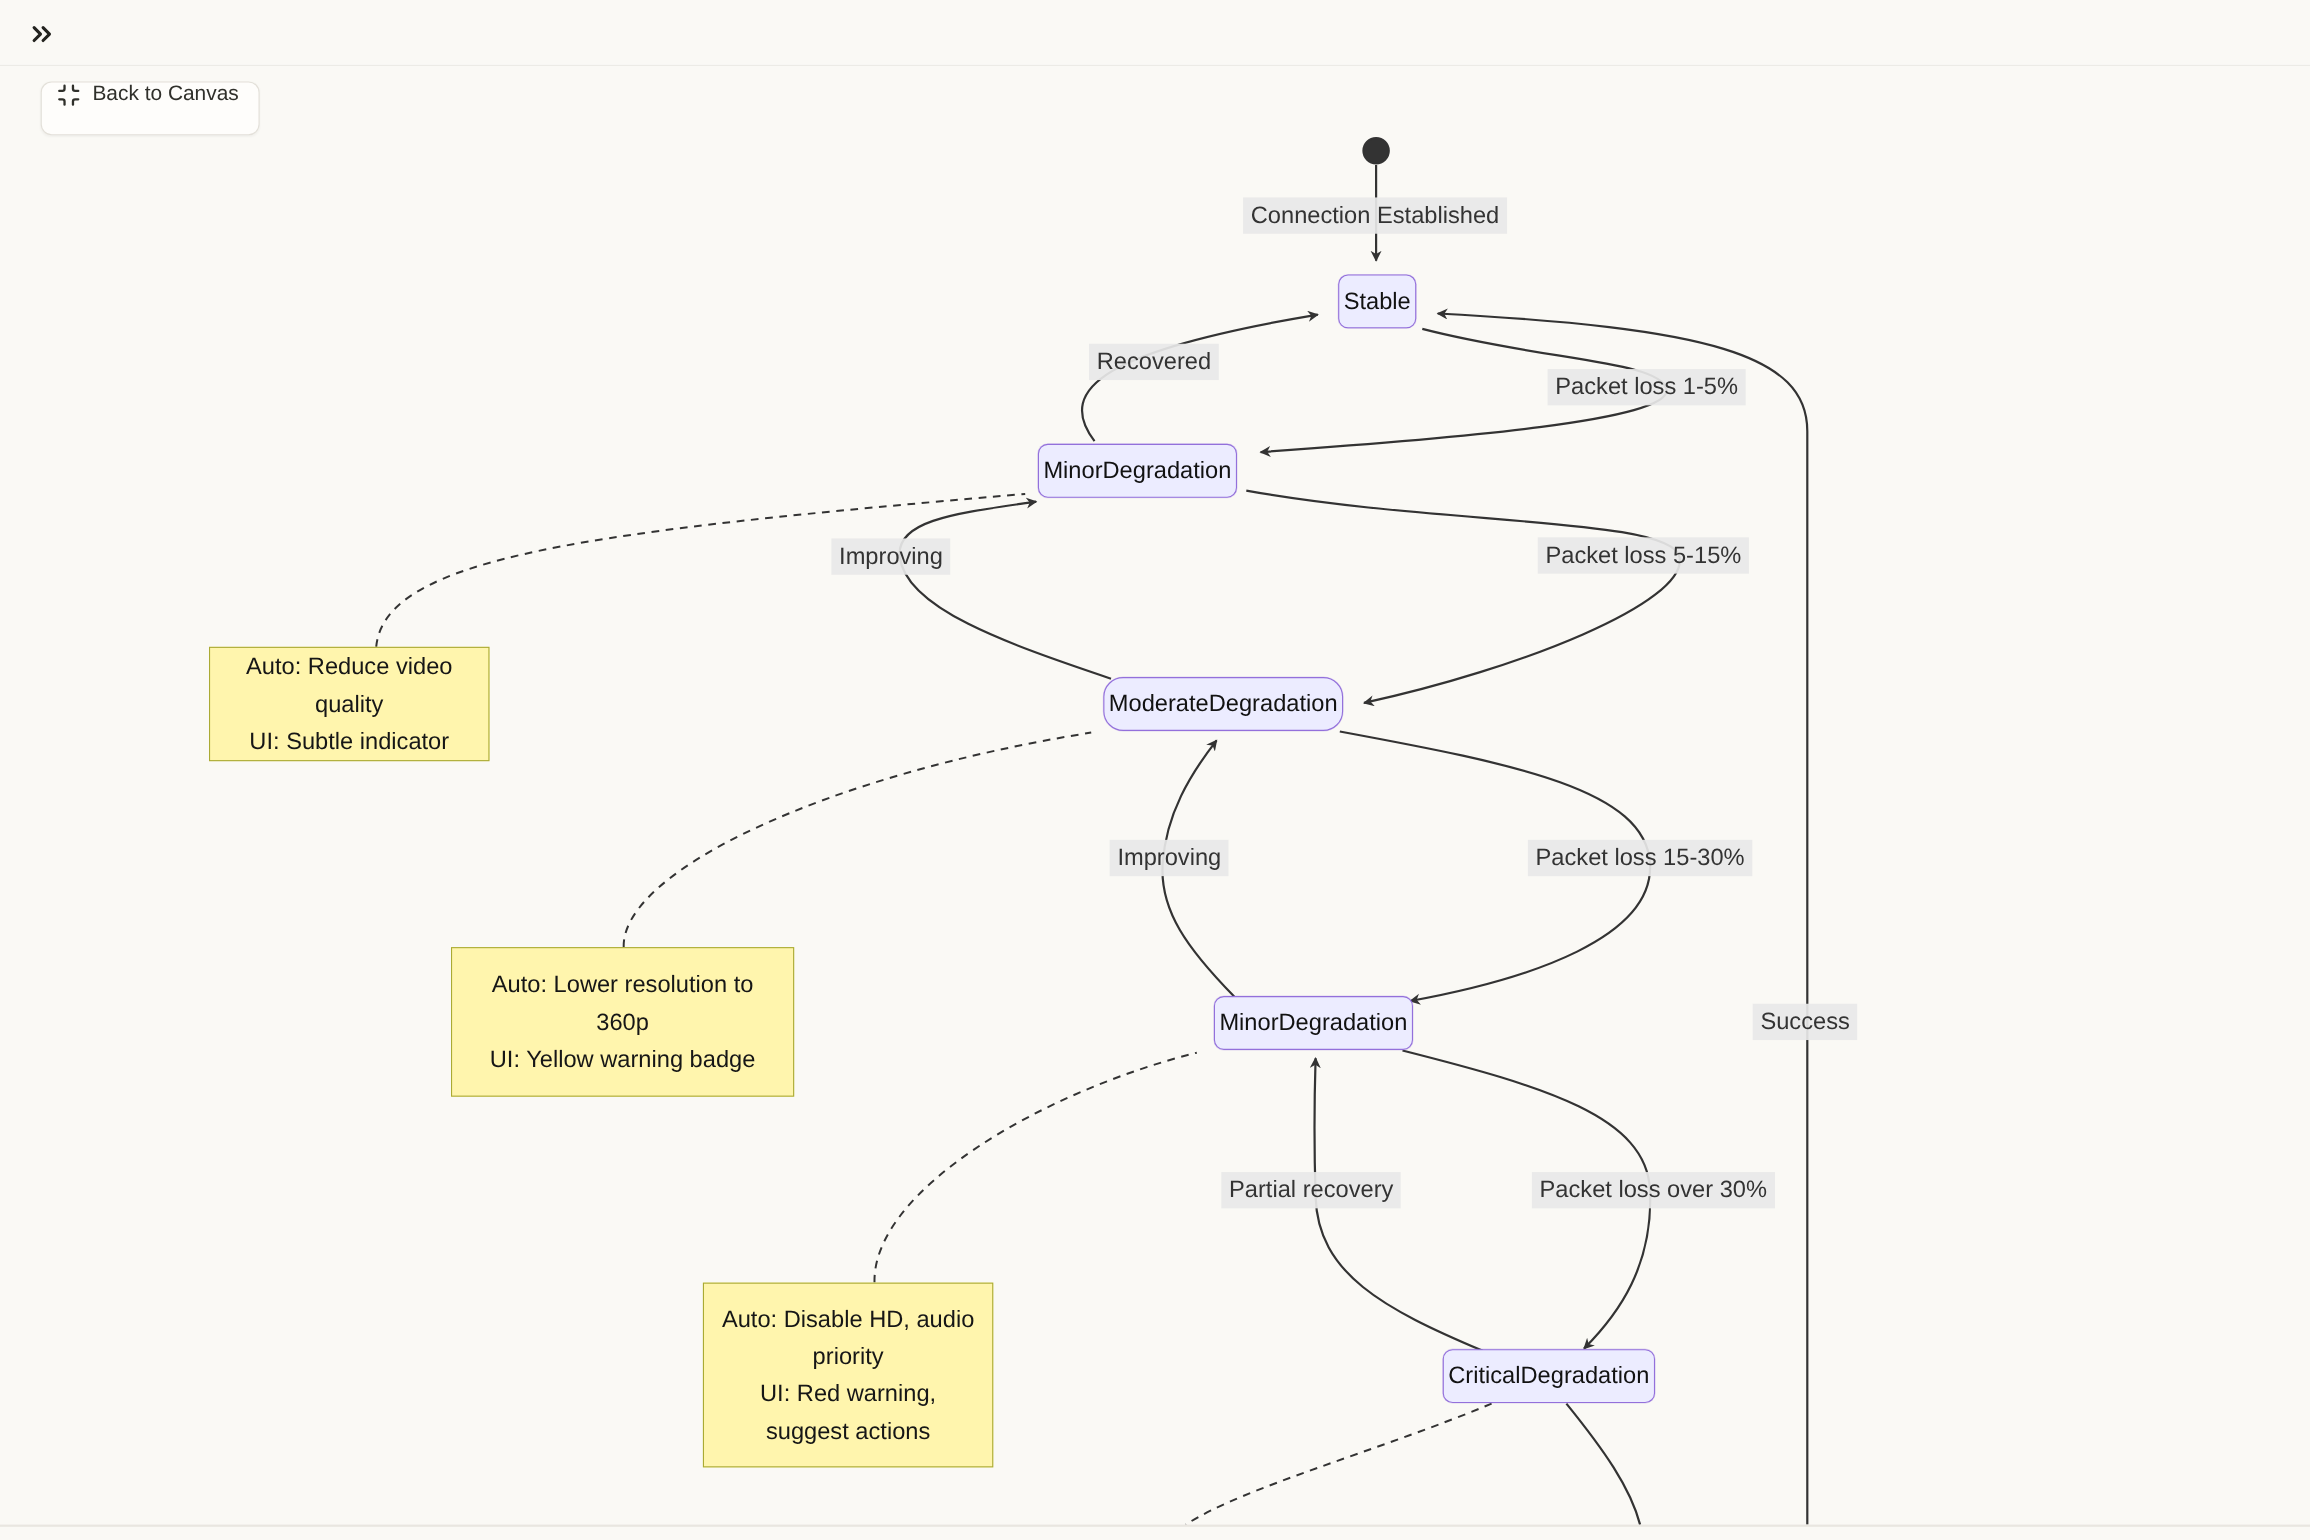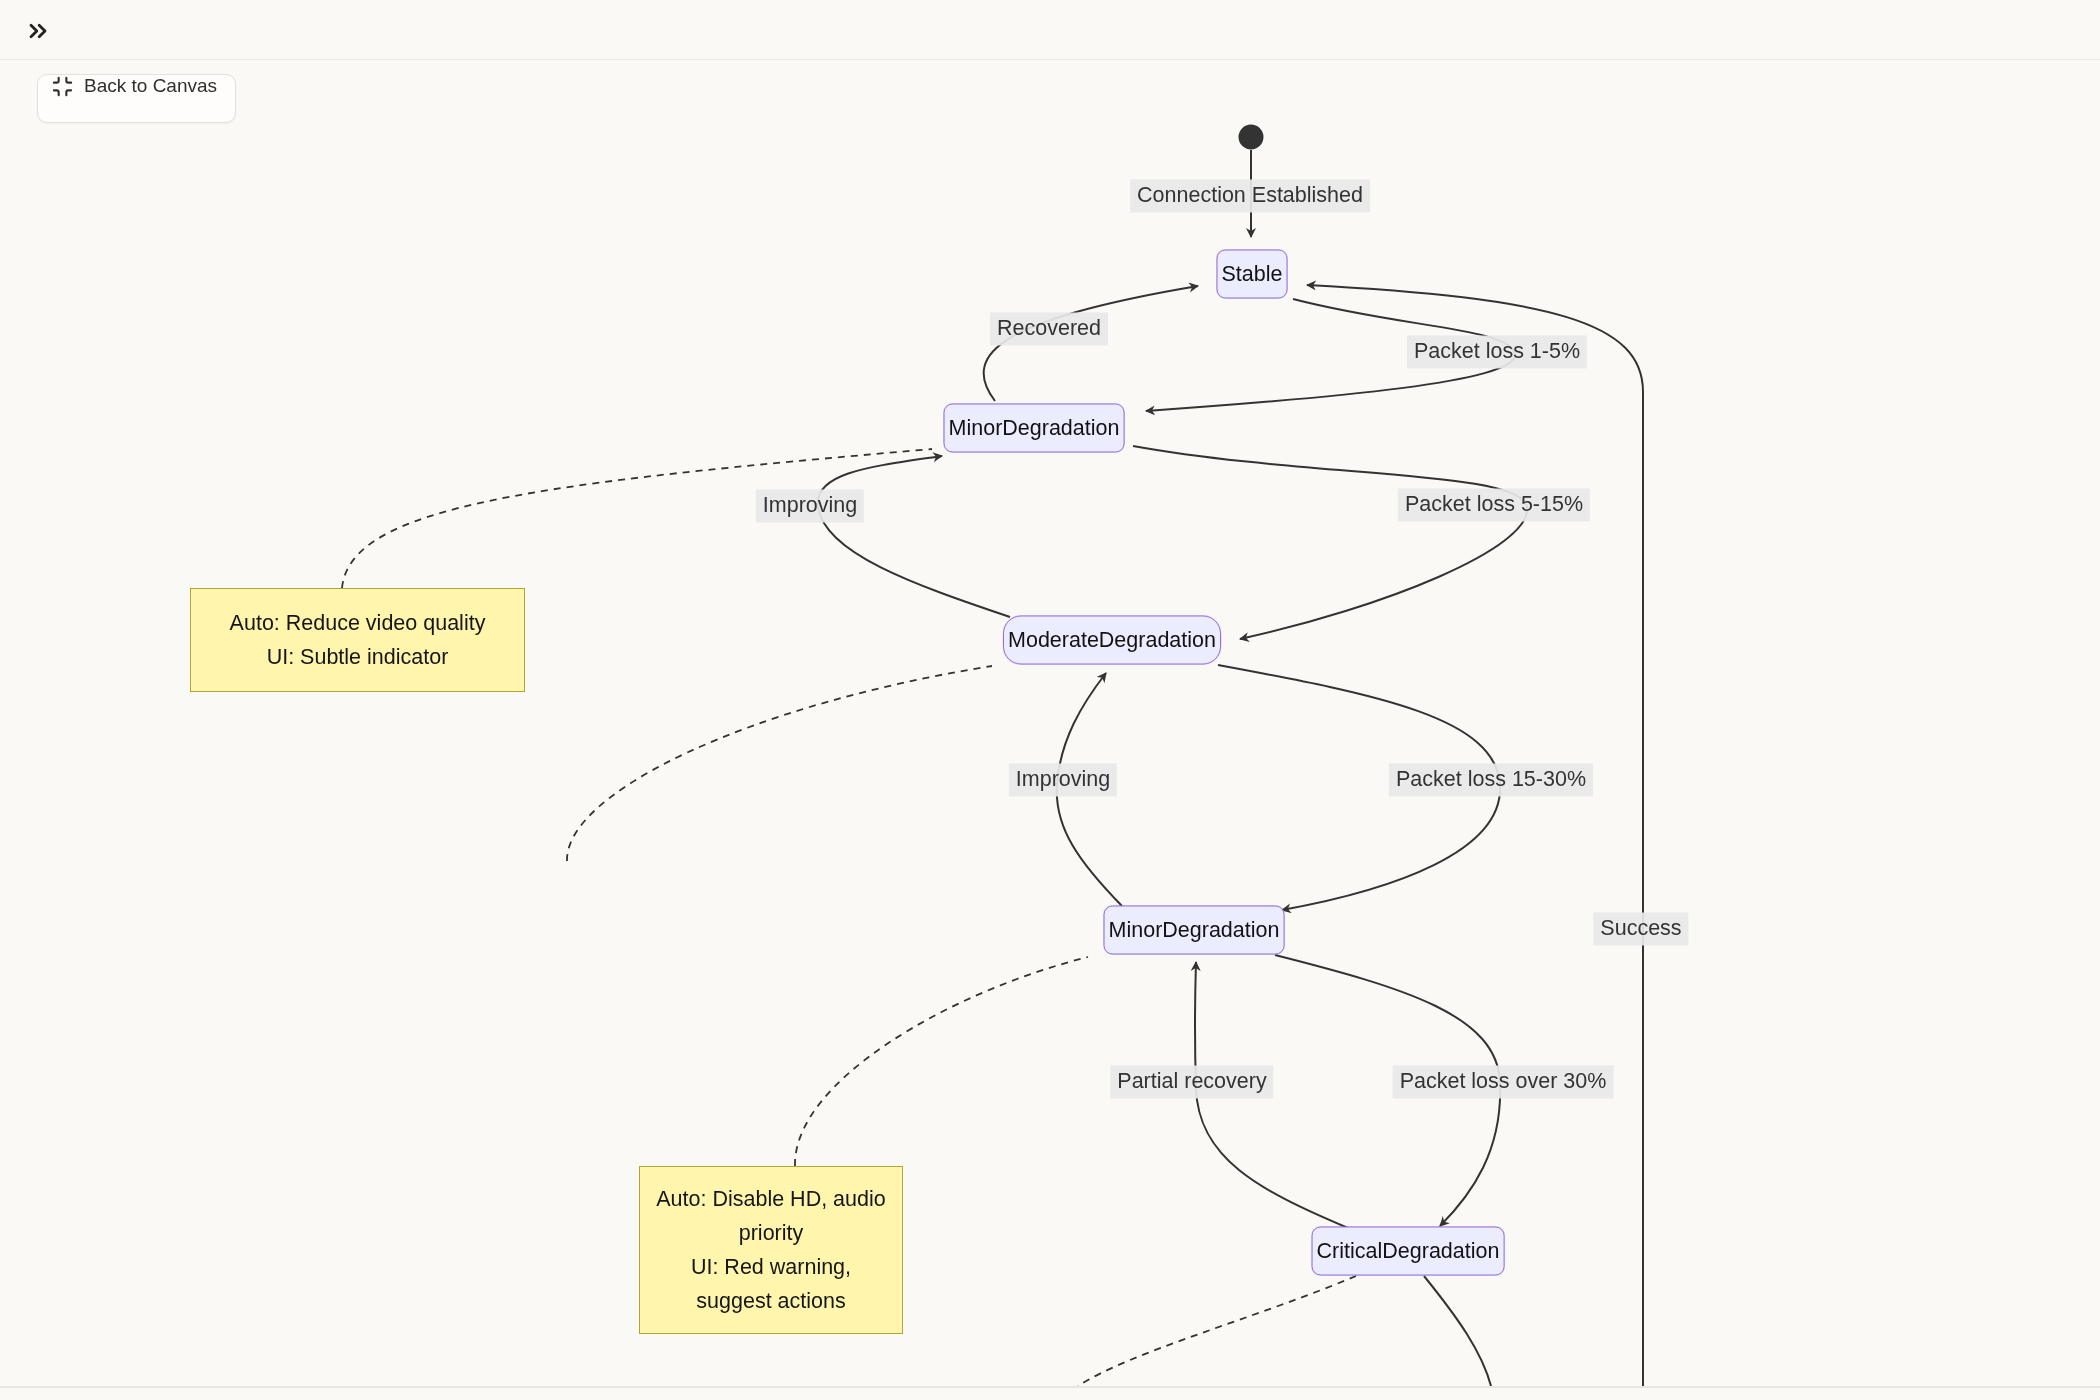--- a/index.html
+++ b/index.html
@@ -157,23 +157,27 @@
     <div class="edge-label" style="left:1641px;top:929px;">Success</div>
     <div class="edge-label" style="left:1192px;top:1082px;">Partial recovery</div>
     <div class="edge-label" style="left:1503px;top:1082px;">Packet loss over 30%</div>
 
     <div class="state-node" style="left:1252px;top:274px;">Stable</div>
     <div class="state-node" style="left:1034px;top:428px;">MinorDegradation</div>
     <div class="state-node" style="left:1112px;top:640px;border-radius:18px;">ModerateDegradation</div>
     <div class="state-node" style="left:1194px;top:930px;">MinorDegradation</div>
     <div class="state-node" style="left:1408px;top:1251px;">CriticalDegradation</div>
 
-    <div class="note" style="left:190px;top:588px;width:335px;height:104px;">
+    <div class="note" style="left:190px;top:588px;width:255px;height:104px;">
       <div>Auto: Reduce video quality</div>
       <div>UI: Subtle indicator</div>
+    </div>
+    <div class="note" style="left:410px;top:861px;width:312px;height:136px;">
+      <div>Auto: Lower resolution to 360p</div>
+      <div>UI: Yellow warning badge</div>
     </div>
     <div class="note" style="left:639px;top:1166px;width:264px;height:168px;">
       <div>Auto: Disable HD, audio priority</div>
       <div>UI: Red warning, suggest actions</div>
     </div>
 
     <div class="bottom-divider"></div>
   </div>
 </div>
 

